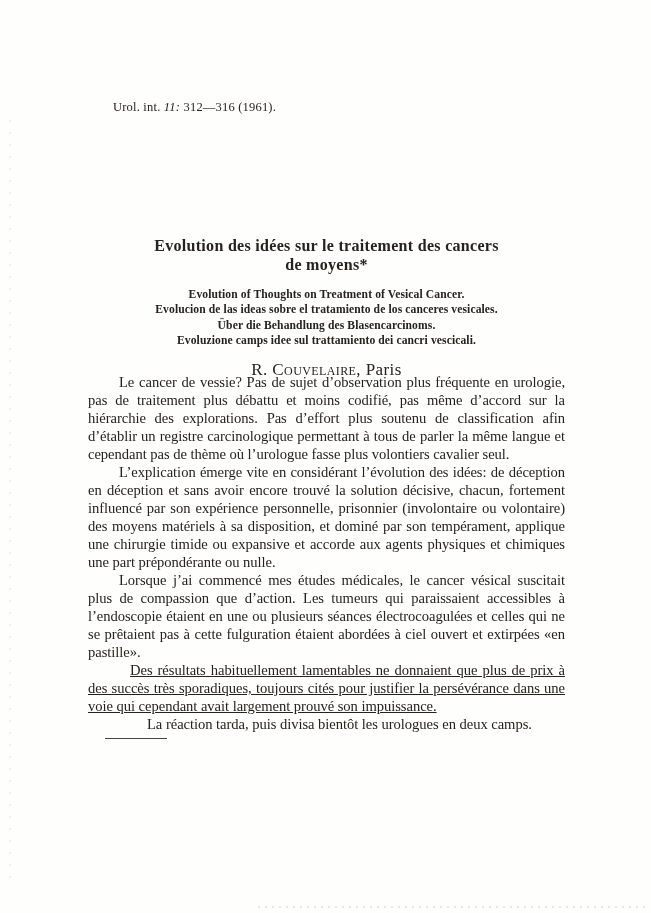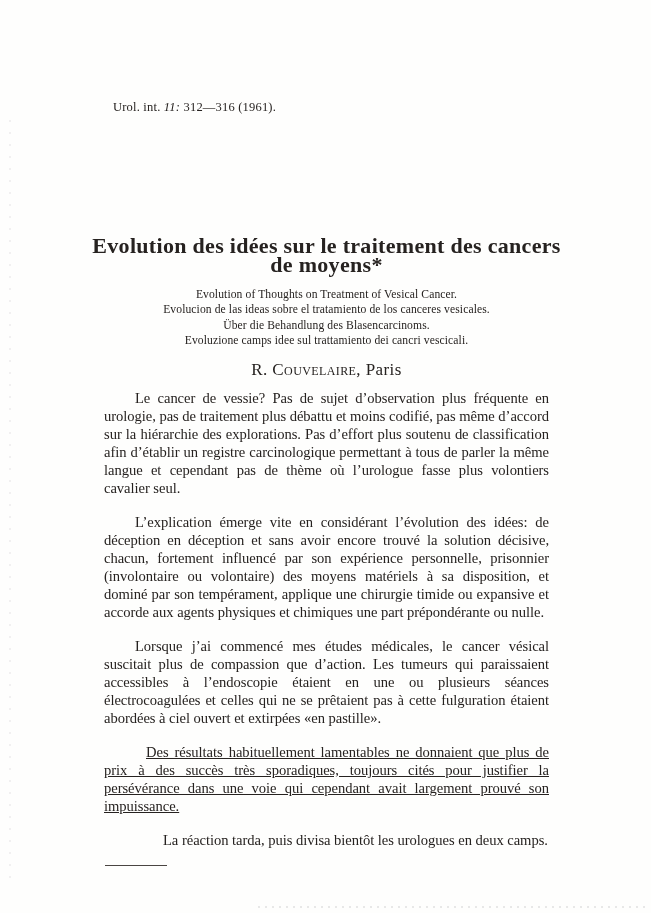--- a/index.html
+++ b/index.html
@@ -29,32 +29,32 @@
 
   
   .heading-block {
     position: absolute;
     left: 88px;
     top: 236px;
     width: 477px;
     text-align: center;
   }
   .article-title {
-    font-size: 22px;
+    font-size: 16px;
     font-weight: bold;
     line-height: 19px;
     letter-spacing: 0.3px;
     margin: 0;
   }
   .subtitles {
     margin-top: 13px;
   }
   .subtitle-line {
     font-size: 11.6px;
-    font-weight: normal;
+    font-weight: bold;
     line-height: 15.4px;
     letter-spacing: 0.1px;
   }
   .author-line {
     margin-top: 11px;
     font-size: 17px;
     letter-spacing: 0.4px;
   }
   .author-line .smallcaps { font-variant: small-caps; }
 
@@ -62,21 +62,21 @@
   .body-column {
     position: absolute;
     left: 88px;
     top: 373px;
     width: 477px;
     font-size: 14.6px;
     line-height: 18px;
     text-align: justify;
     letter-spacing: -0.05px;
   }
-  .body-column p { margin: 16px; }
+  .body-column p { margin: 0; }
   .ind-a { text-indent: 31px; }
   .ind-b { text-indent: 42px; text-decoration: underline; }
   .ind-c { text-indent: 59px; }
 
   
   .footnote-rule {
     width: 62px;
     height: 0;
     border-top: 1px solid #4a4542;
     margin: 5px 0 4px 17px;

